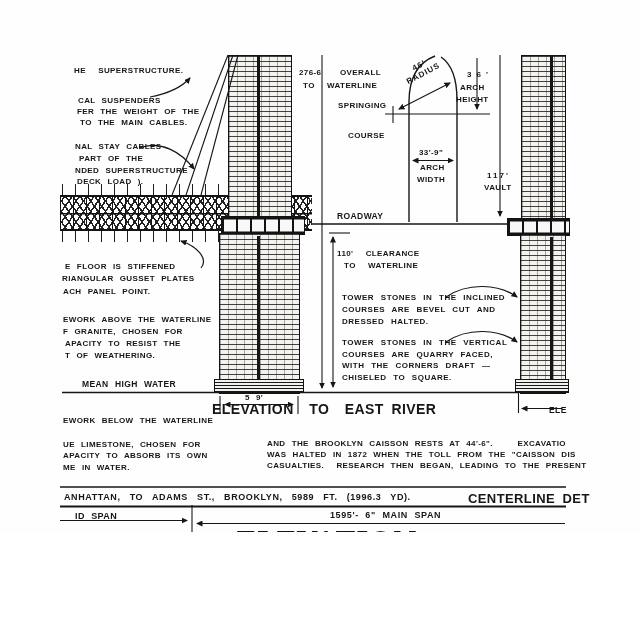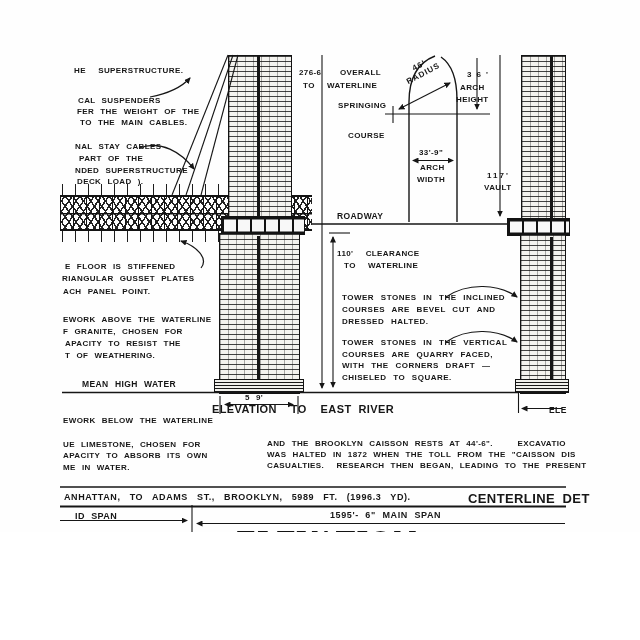--- a/index.html
+++ b/index.html
@@ -165,21 +165,21 @@
   <div class="t w" style="left:342px;top:305px;">COURSES ARE BEVEL CUT AND</div>
   <div class="t w" style="left:342px;top:317px;">DRESSED HALTED.</div>
   <div class="t w" style="left:342px;top:338px;">TOWER STONES IN THE VERTICAL</div>
   <div class="t w" style="left:342px;top:350px;">COURSES ARE QUARRY FACED,</div>
   <div class="t w" style="left:342px;top:361px;">WITH THE CORNERS DRAFT —</div>
   <div class="t w" style="left:342px;top:373px;">CHISELED TO SQUARE.</div>
 
   <div class="t" style="left:82px;top:380px;font-size:8.5px;">MEAN HIGH WATER</div>
 
   <div class="t" style="left:245px;top:393px;">5 9'</div>
-  <div class="t" style="left:192px;top:405px;font-size:11px;padding-left:20px;">ELEVATION  TO  EAST RIVER</div>
+  <div class="t" style="left:192px;top:405px;font-size:14px;padding-left:20px;">ELEVATION  TO  EAST RIVER</div>
   <div class="t" style="left:549px;top:406px;font-size:8.5px;">ELE</div>
 
   <div class="t" style="left:63px;top:416px;">EWORK BELOW THE WATERLINE</div>
   <div class="t" style="left:63px;top:440px;">UE LIMESTONE, CHOSEN FOR</div>
   <div class="t" style="left:63px;top:451px;">APACITY TO ABSORB ITS OWN</div>
   <div class="t" style="left:63px;top:463px;">ME IN WATER.</div>
 
   <div class="t" style="left:267px;top:439px;">AND THE BROOKLYN CAISSON RESTS AT 44'-6".    EXCAVATIO</div>
   <div class="t" style="left:267px;top:450px;">WAS HALTED IN 1872 WHEN THE TOLL FROM THE "CAISSON DIS</div>
   <div class="t" style="left:267px;top:461px;">CASUALTIES.  RESEARCH THEN BEGAN, LEADING TO THE PRESENT</div>

